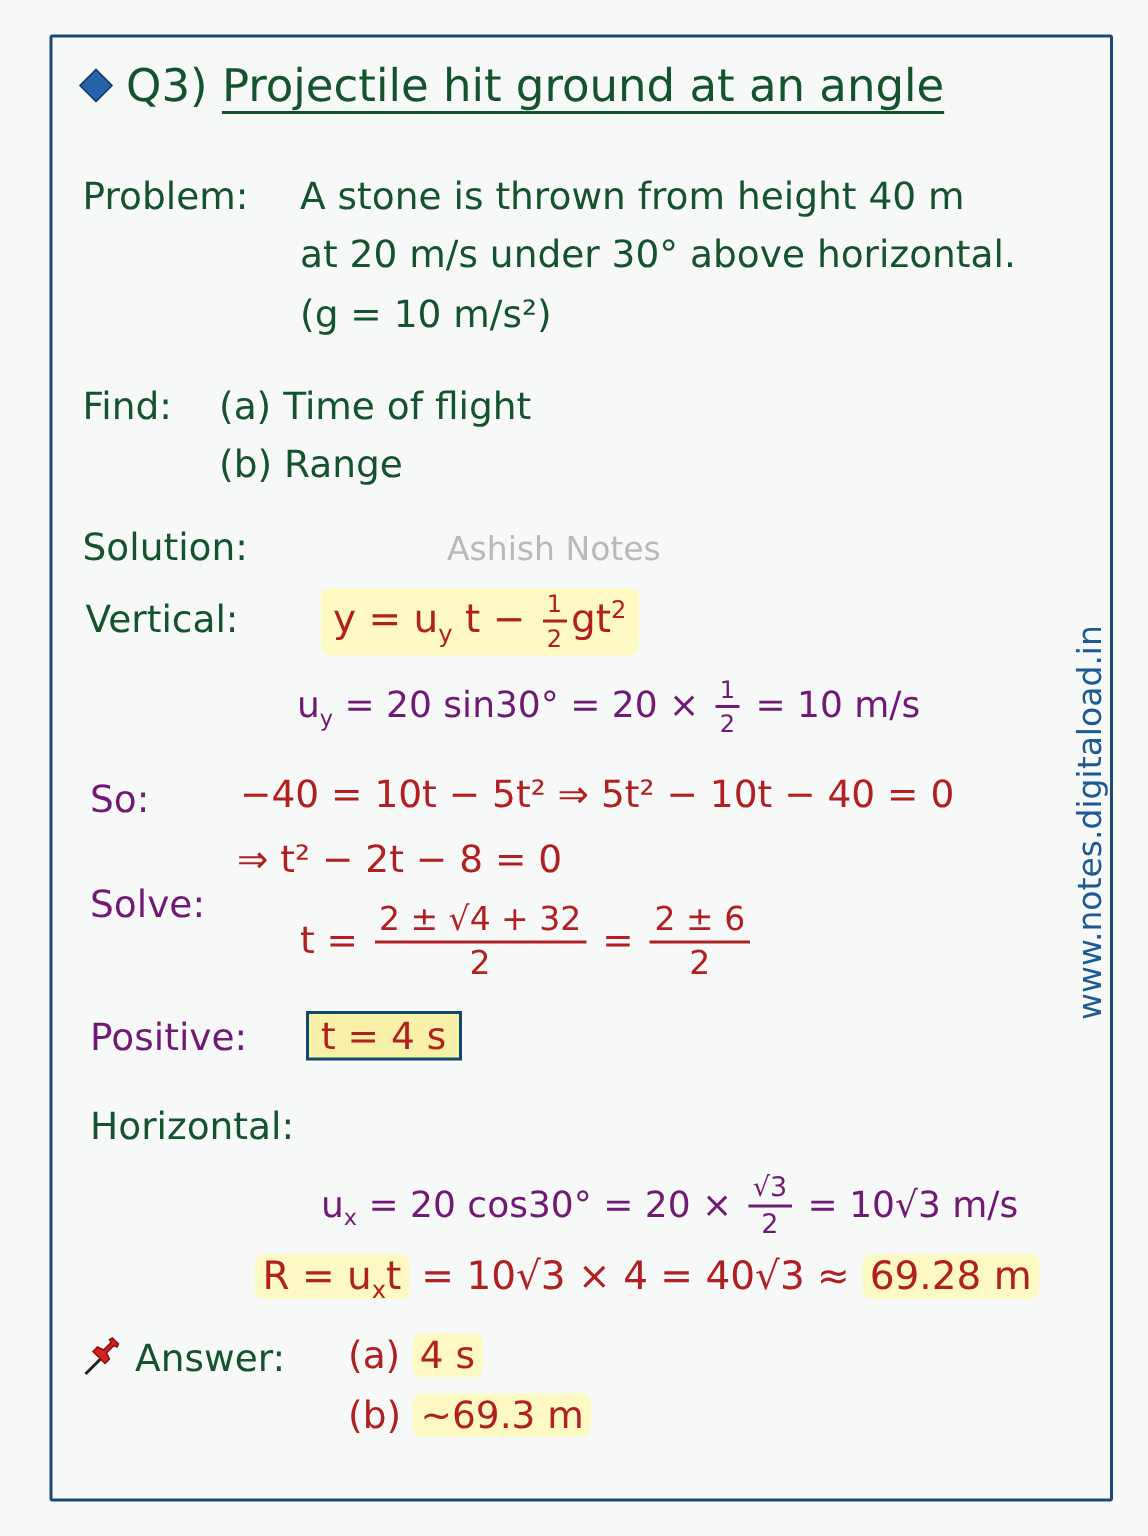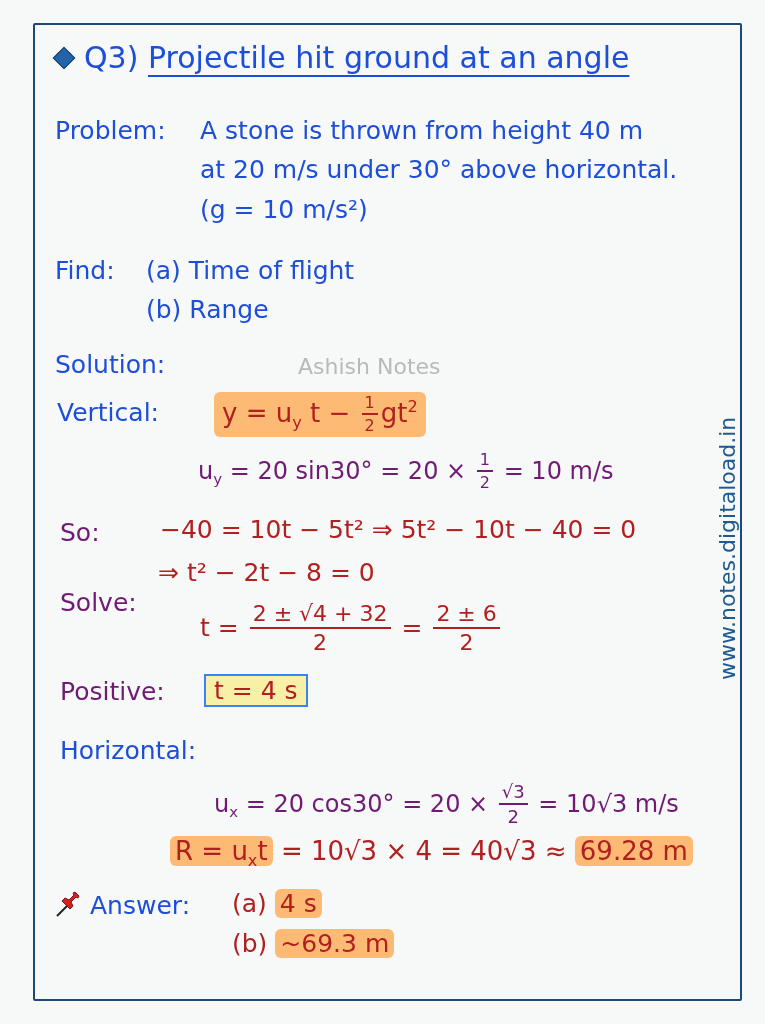--- a/index.html
+++ b/index.html
@@ -5,43 +5,43 @@
   html, body { margin:0; padding:0; }
   body {
     width:765px; height:1024px; background:#f7f8f8; position:relative; overflow:hidden;
     font-family:"DejaVu Sans", sans-serif; color:#151515;
   }
   .frame {
     position:absolute; left:33px; top:23px; width:705px; height:974px;
     border:2px solid #1c4a78; border-radius:2px;
   }
   .abs { position:absolute; white-space:nowrap; }
-  .blk { color:#1d4ed8; }
+  .blk { color:#14532d; }
   .blue { color:#701a75; }
   .red { color:#b02020; }
-  .hl { background:#fdba74; border-radius:6px; padding:0 5px; }
+  .hl { background:#fef9c3; border-radius:6px; padding:0 5px; }
   .title { left:52px; top:40px; font-size:30px; }
   .diamond {
     display:inline-block; width:14px; height:14px; background:#2563a8; transform:rotate(45deg);
     margin:0 12px 4px 4px; vertical-align:middle; border:1px solid #133d6b;
   }
   .title u { text-decoration-thickness:2px; text-underline-offset:7px; }
   .lbl { font-size:25px; }
   .txt { font-size:25px; }
   .frac { display:inline-flex; flex-direction:column; align-items:center; vertical-align:middle; line-height:1; margin:0 3px; }
   .frac .num { border-bottom:2px solid currentColor; padding:0 3px 2px; }
   .frac .den { padding-top:3px; }
   .small-frac { font-size:16px; }
   sub, sup { font-size:62%; }
   .watermark { left:298px; top:354px; font-size:22px; color:#b9b9b9; }
   .side-url {
     left:715px; top:390px; font-size:22px; color:#1e5a92; transform-origin:0 0;
     transform:rotate(-90deg) translate(-290px, 0);
   }
-  .boxed { border:2px solid #3b82f6; background:#f7f0a6; padding:0 8px; }
+  .boxed { border:2px solid #0c4a6e; background:#f7f0a6; padding:0 8px; }
   .pin { display:inline-block; vertical-align:middle; margin-right:6px; }
 </style>
 </head>
 <body>
 
 <div class="frame"></div>
 
 <div class="abs title blk">
   <span class="diamond"></span><span>Q3)</span>
   <u>Projectile hit ground at an angle</u>

